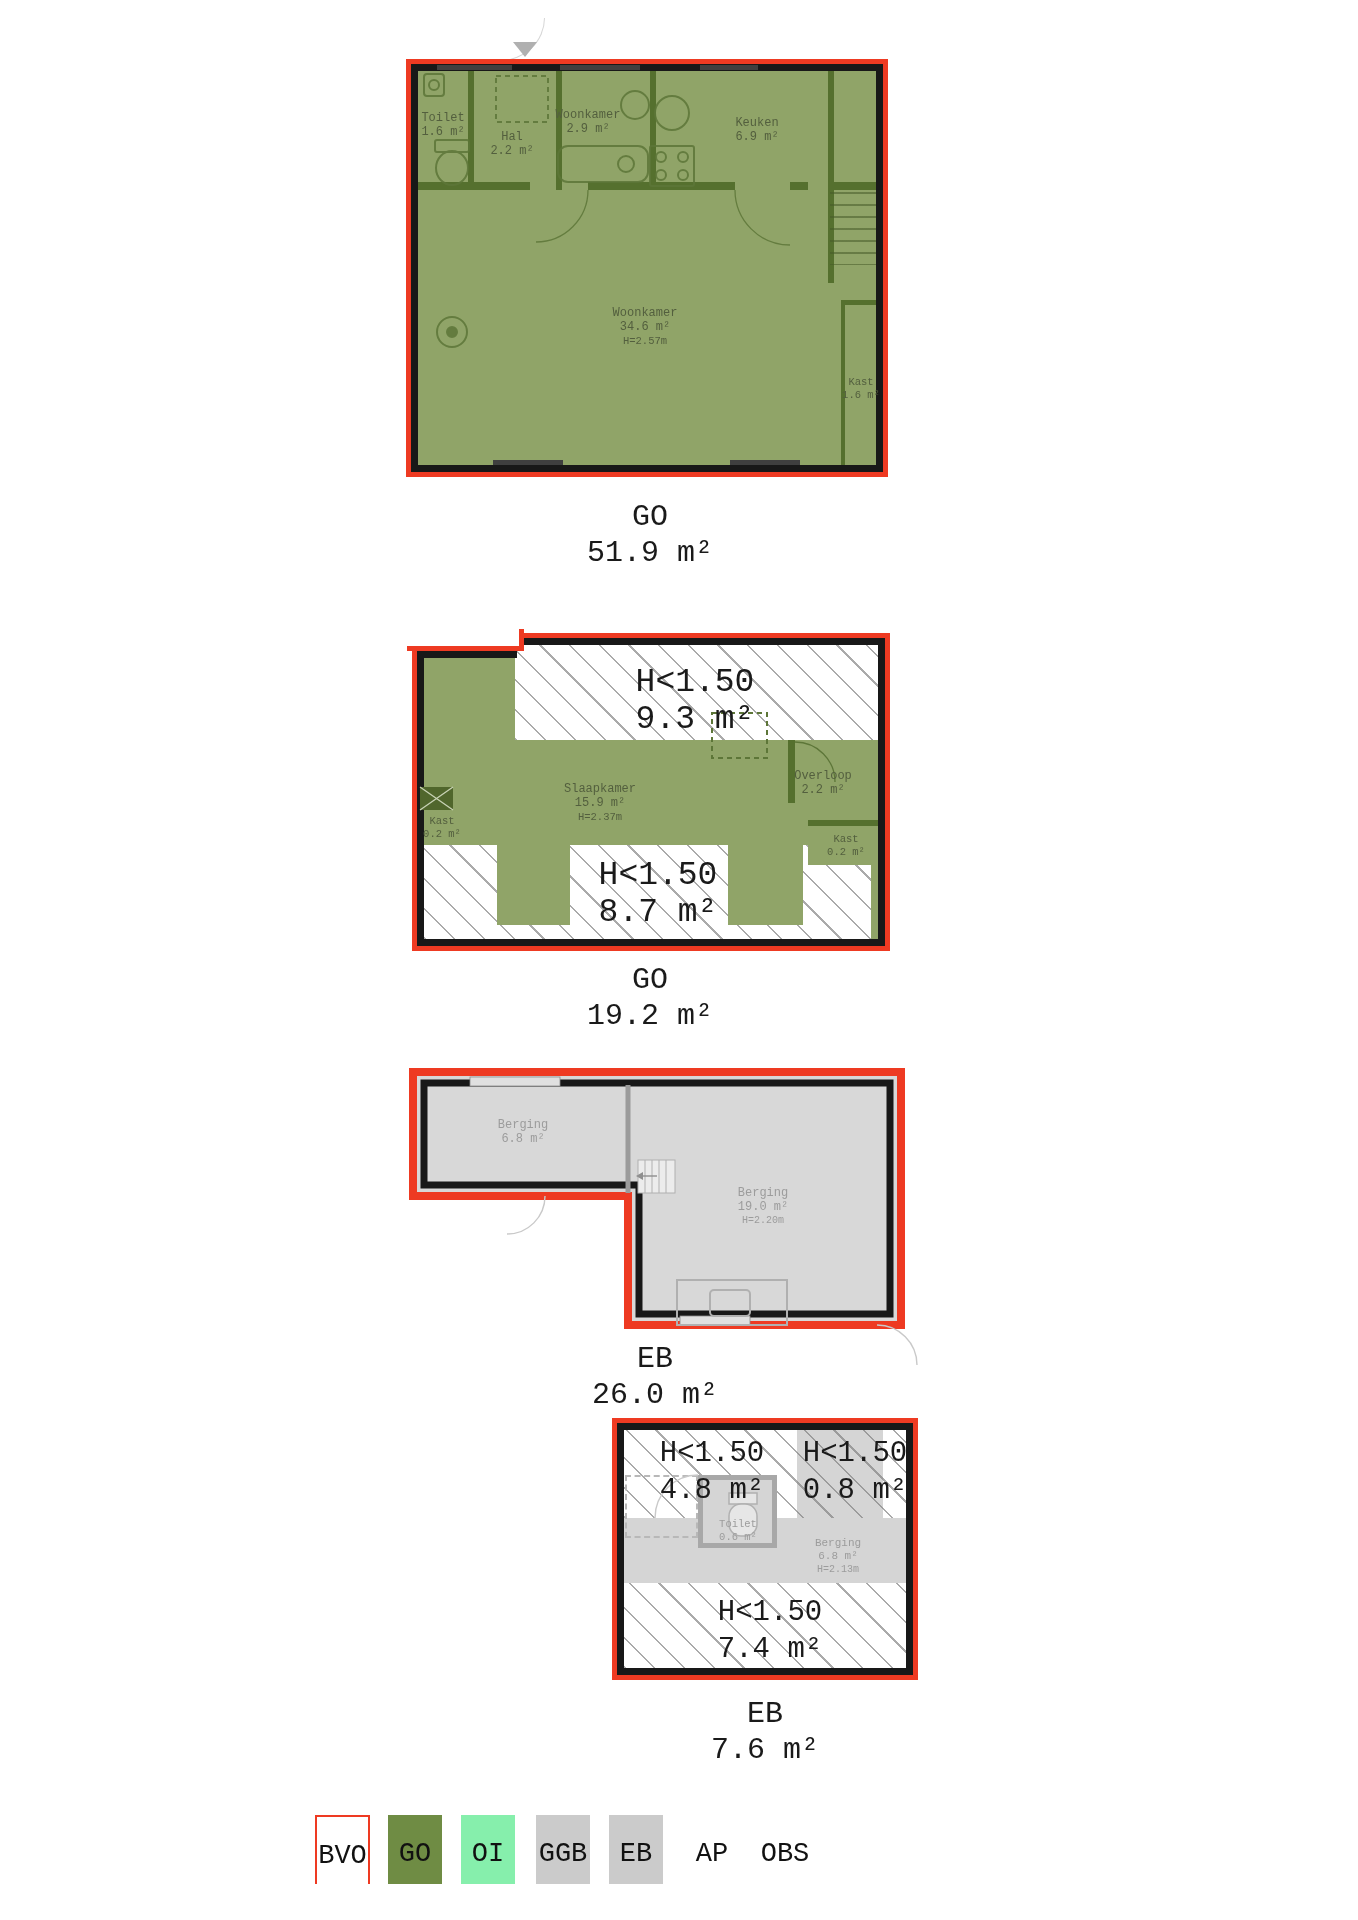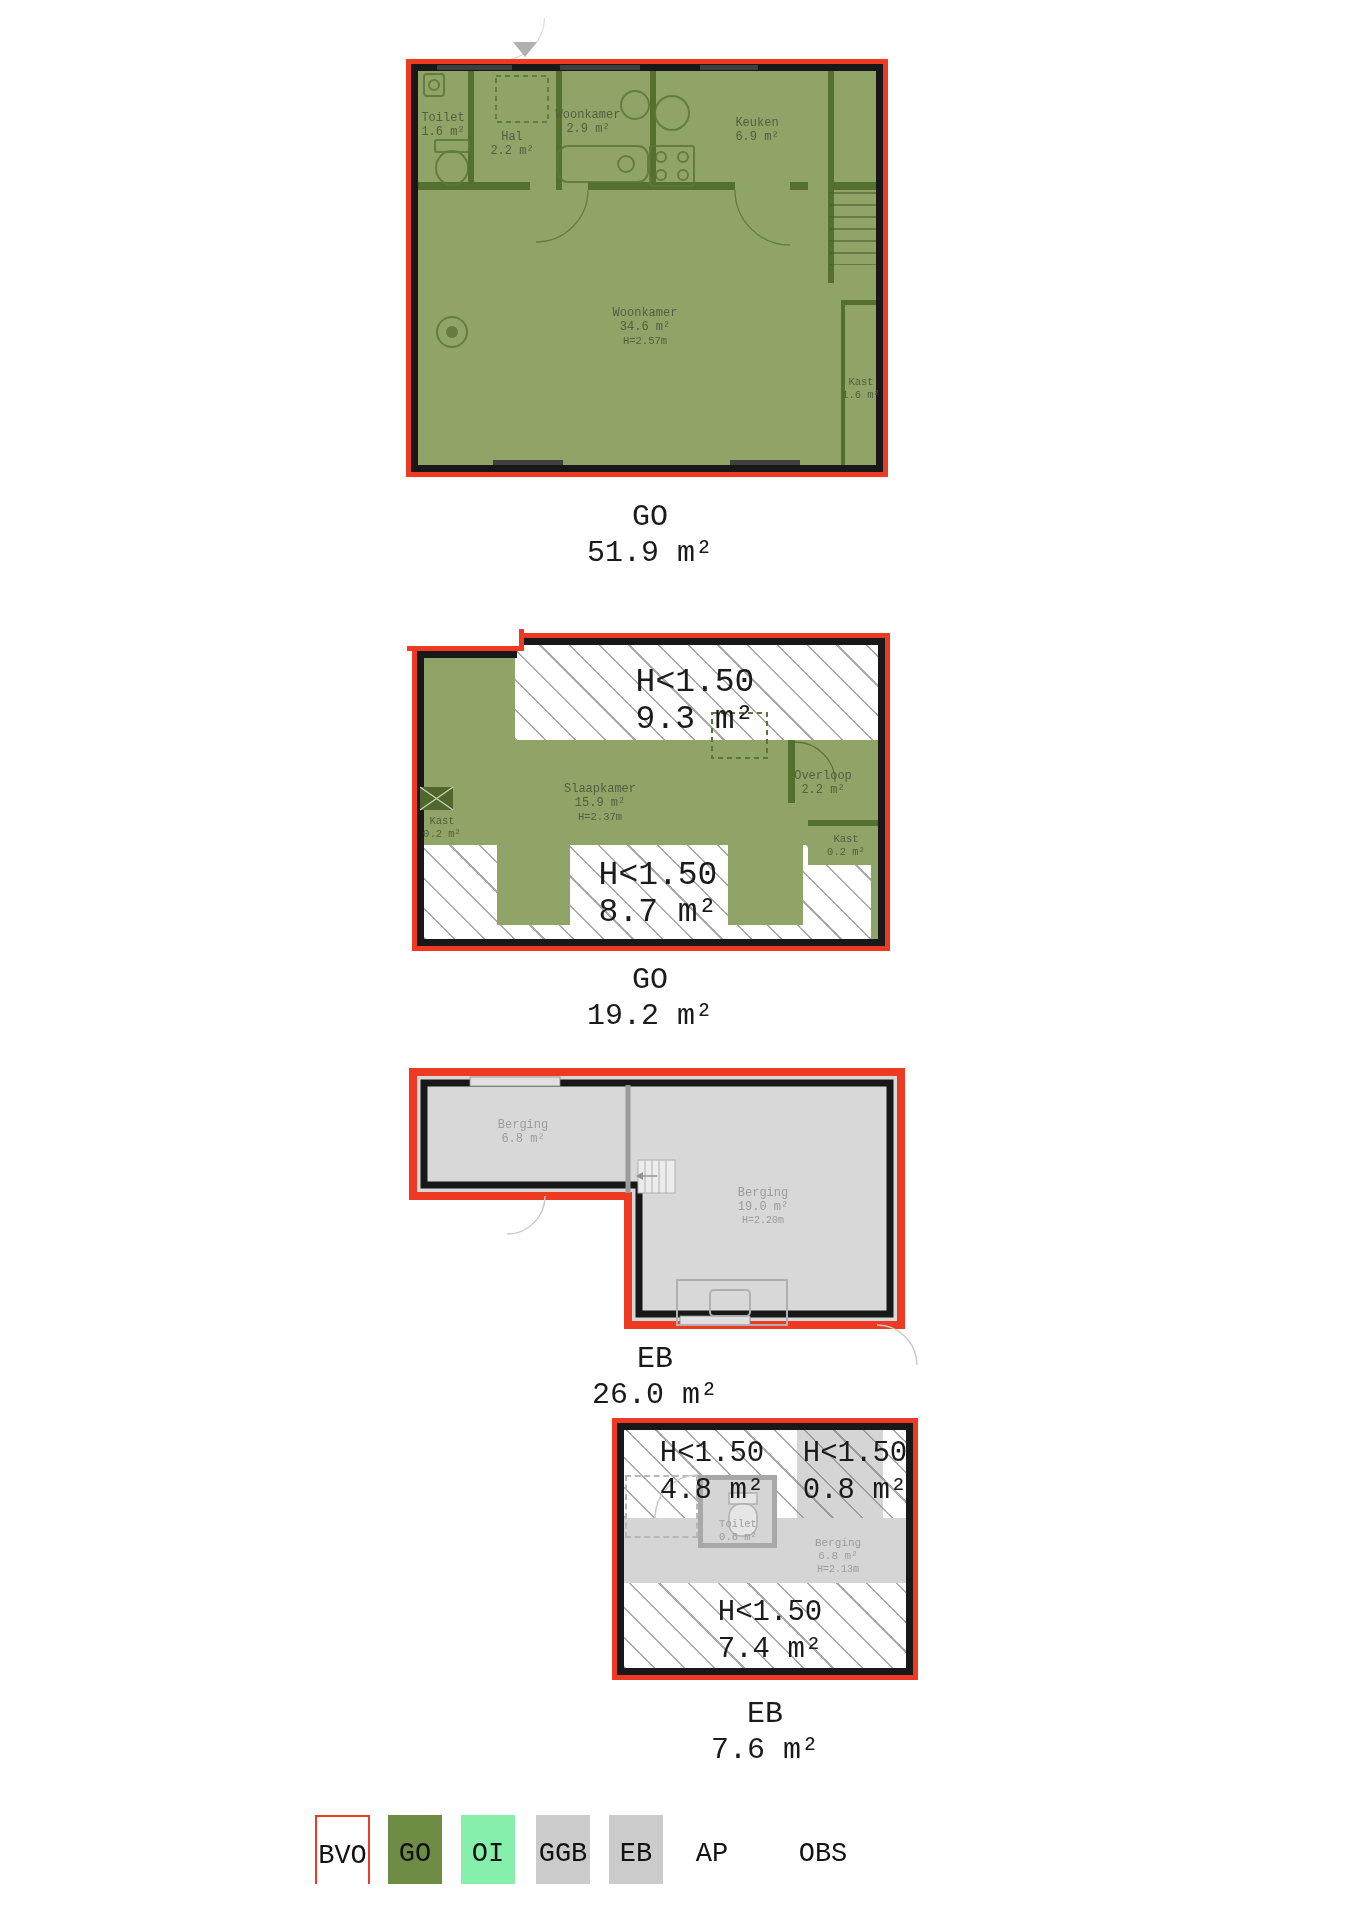--- a/index.html
+++ b/index.html
@@ -258,16 +258,16 @@
     <div>7.6 m²</div>
   </div>
 
   <div>
     <div class="legend-box" style="left:315px;width:55px;background:#fff;border:2px solid var(--red);">BVO</div>
     <div class="legend-box" style="left:388px;background:#6f8c44;">GO</div>
     <div class="legend-box" style="left:461px;background:#86efac;">OI</div>
     <div class="legend-box" style="left:536px;background:#cbcbcb;">GGB</div>
     <div class="legend-box" style="left:609px;background:#cbcbcb;">EB</div>
     <div class="legend-box" style="left:683px;width:58px;">AP</div>
-    <div class="legend-box" style="left:794px;width:58px;">OBS</div>
+    <div class="legend-box" style="left:756px;width:58px;">OBS</div>
   </div>
 
 </div>
 
 </body></html>

